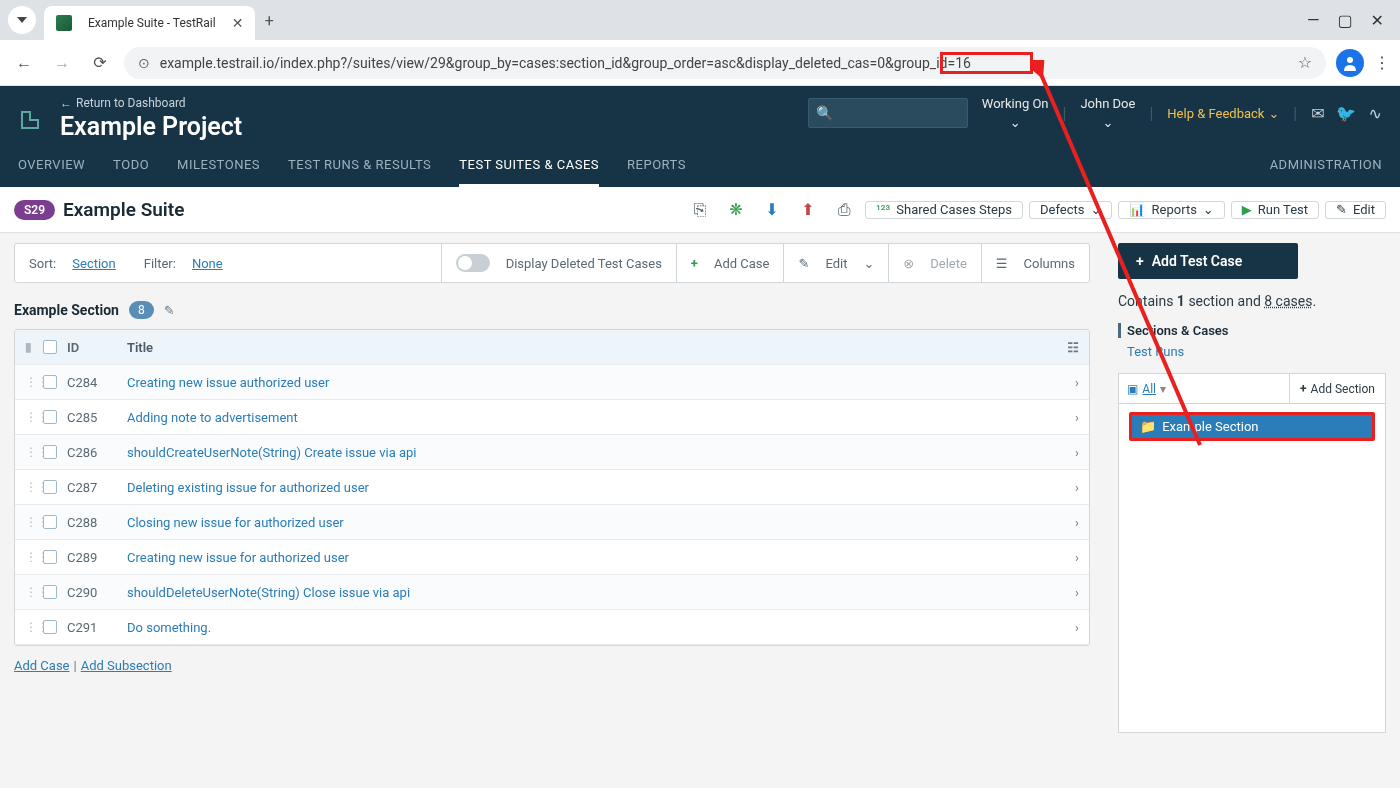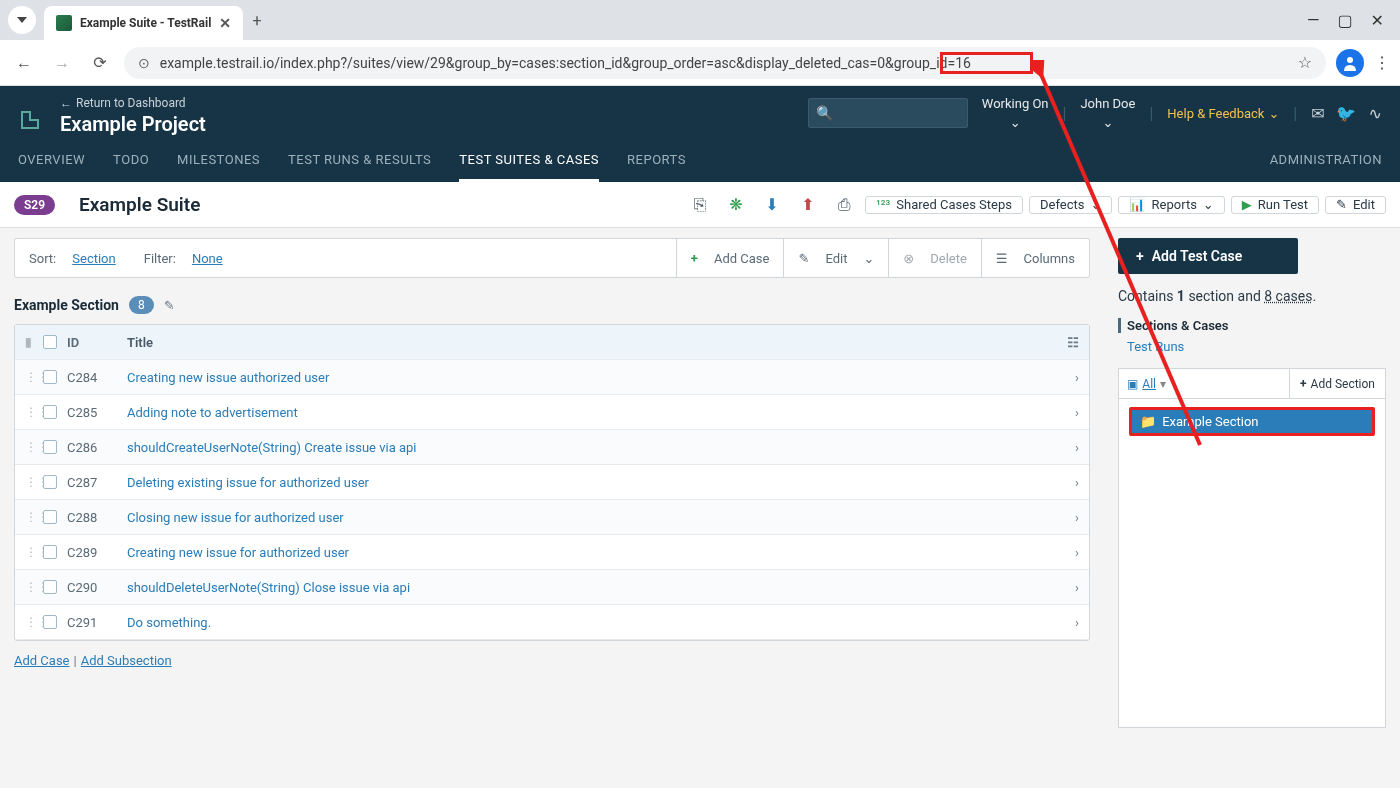--- a/index.html
+++ b/index.html
@@ -1,21 +1,21 @@
 <!DOCTYPE html>
 <html><head>
 <meta charset="utf-8">
 <style>
 * { margin: 0; padding: 0; box-sizing: border-box; font-family: -apple-system, BlinkMacSystemFont, "Segoe UI", Roboto, sans-serif; }
 body { background: #f4f4f4; width: 1400px; height: 788px; overflow: hidden; position: relative; }
 
 
 .browser-chrome { background: #dee1e6; height: 40px; display: flex; align-items: center; padding: 0 8px; }
 .tab-dropdown { width: 28px; height: 28px; border-radius: 14px; background: #fff; display:flex; align-items:center; justify-content:center; font-size: 14px; margin-right: 8px; }
-.browser-tab { background: #fff; height: 34px; border-radius: 8px 8px 0 0; display: flex; align-items: center; padding: 0 12px; max-width: 240px; gap: 8px; align-self: flex-end; font-weight: bold; }
+.browser-tab { background: #fff; height: 34px; border-radius: 8px 8px 0 0; display: flex; align-items: center; padding: 0 12px; max-width: 240px; gap: 16px; align-self: flex-end; }
 .browser-tab .favicon { width: 16px; height: 16px; background: linear-gradient(135deg, #2d7d4e, #1a5a3a); border-radius: 2px; }
 .browser-tab .title { font-size: 12px; color: #333; white-space: nowrap; overflow: hidden; text-overflow: ellipsis; flex: 1; }
 .browser-tab .close { font-size: 14px; color: #555; }
 .new-tab { width: 28px; height: 28px; display: flex; align-items: center; justify-content: center; font-size: 16px; color: #555; }
 .window-controls { margin-left: auto; display: flex; gap: 18px; padding-right: 8px; color: #333; }
 .window-controls span { font-size: 16px; }
 
 .addr-row { background: #fff; height: 46px; display: flex; align-items: center; padding: 0 10px; gap: 10px; border-bottom: 1px solid #e0e0e0; }
 .nav-btn { width: 28px; height: 28px; display: flex; align-items: center; justify-content: center; color: #555; font-size: 16px; }
 .addr-bar { flex: 1; background: #f1f3f4; border-radius: 16px; height: 32px; display: flex; align-items: center; padding: 0 14px; gap: 10px; color: #444; font-size: 14px; position: relative; overflow: hidden; }
@@ -27,38 +27,38 @@
 
 
 .url-highlight { position: absolute; border: 3px solid #e8201f; pointer-events:none; }
 
 
 .app-header { background: #173447; color: #fff; }
 .app-top { display: flex; align-items: flex-start; padding: 10px 18px 6px 18px; gap: 18px; }
 .logo-mark { width: 24px; height: 24px; margin-top: 12px; }
 .project-block { display: flex; flex-direction: column; gap: 2px; }
 .return-link { font-size: 12px; color: #c8d2d8; display:flex; align-items:center; gap:4px; }
-.project-title { font-size: 20px; font-weight: 600; }
+.project-title { font-size: 25px; font-weight: 600; }
 .header-right { margin-left: auto; display: flex; align-items: center; gap: 14px; }
 .search-box { width: 160px; height: 30px; background: #2a4a5e; border: 1px solid #3a5a6e; border-radius: 2px; display:flex; align-items:center; padding: 0 8px; }
 .search-box .sicon { color: #aaa; font-size:14px; }
 .header-link { font-size: 13px; display:flex; align-items:center; gap:4px; }
 .header-link.white { color: #e8e8e8; flex-direction: column; }
 .header-link.yellow { color: #f0c14b; }
 .header-icons { display:flex; gap:12px; color:#c8d2d8; font-size:16px; }
 
 .app-tabs { display: flex; padding: 0 18px; gap: 28px; font-size: 13px; color: #9db0bc; letter-spacing: 0.5px; }
 .app-tab { padding: 10px 0 12px 0; cursor: pointer; }
 .app-tab.active { color: #fff; border-bottom: 3px solid #fff; }
 .admin-link { margin-left: auto; }
 
 
 .suite-toolbar { background: #fff; display: flex; align-items: center; padding: 16px 14px; border-bottom: 1px solid #e0e0e0; height: 46px; }
 .suite-badge { background: #7a3d8f; color: #fff; border-radius: 12px; padding: 3px 10px; font-size: 12px; font-weight: 600; }
-.suite-name { font-size: 19px; font-weight: 600; margin-left: 24px; color: #1a2a36; }
+.suite-name { font-size: 19px; font-weight: 600; margin-left: 8px; color: #1a2a36; }
 .toolbar-actions { margin-left: auto; display: flex; align-items: center; gap: 6px; }
 .tb-btn { height: 18px; padding: 0 10px; border: 1px solid #d0d6da; border-radius: 3px; background: #fff; display:flex; align-items:center; gap:6px; font-size:13px; color:#2a3a46; }
 .tb-icon { width: 30px; height: 30px; display:flex; align-items:center; justify-content:center; color:#4a5a66; }
 .green-icon { color:#2d9d4e; }
 .blue-icon { color:#2a7db8; }
 .red-icon { color:#c04848; }
 
 
 .main-wrap { display: flex; height: calc(788px - 40px - 46px - 94px); }
 .content-col { flex: 1; padding: 10px 14px; overflow:auto; }
@@ -241,20 +241,24 @@
       <div class="sortbar-seg">
           <span>Sort:</span> 
           <a class="link-blue">Section</a>
         </div>
       <div class="sortbar-seg">
           <span>Filter:</span> 
           <a class="link-blue">None</a>
         </div>
       <div class="sortbar-spacer"></div>
       <div class="sortbar-seg border-l">
+          <div class="toggle"></div> 
+          <span>Display Deleted Test Cases</span>
+        </div>
+      <div class="sortbar-seg border-l">
           <span style="color:#2d9d4e; font-weight:bold;">+</span> 
           <span>Add Case</span>
         </div>
       <div class="sortbar-seg border-l">
           <span>✎</span> 
           <span>Edit</span> 
           <span>⌄</span>
         </div>
       <div class="sortbar-seg border-l" style="color:#a0a8ae;">
           <span>⊗</span> 

